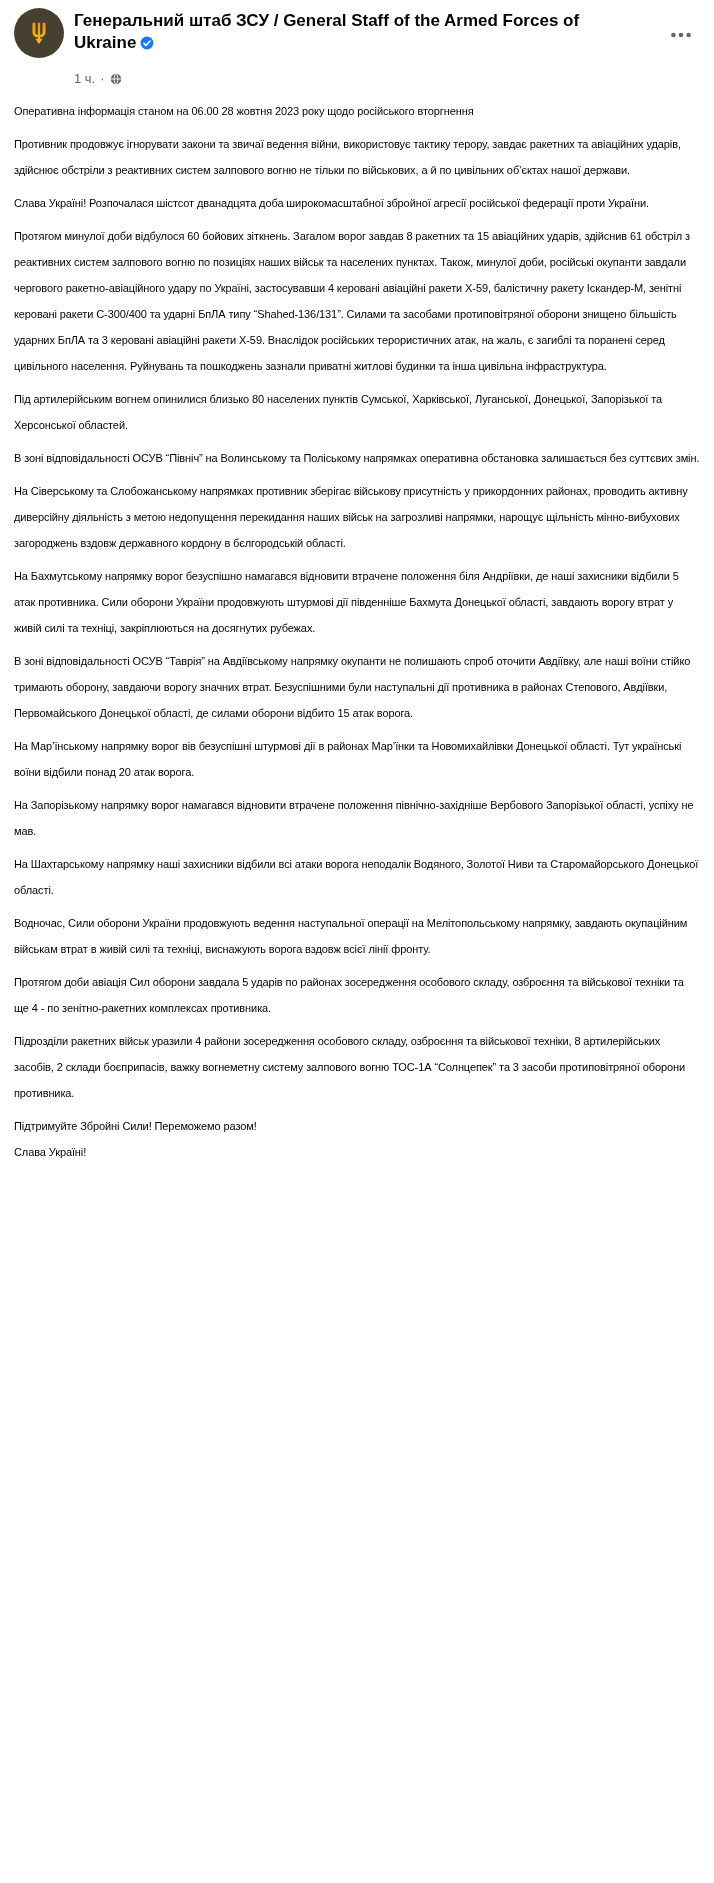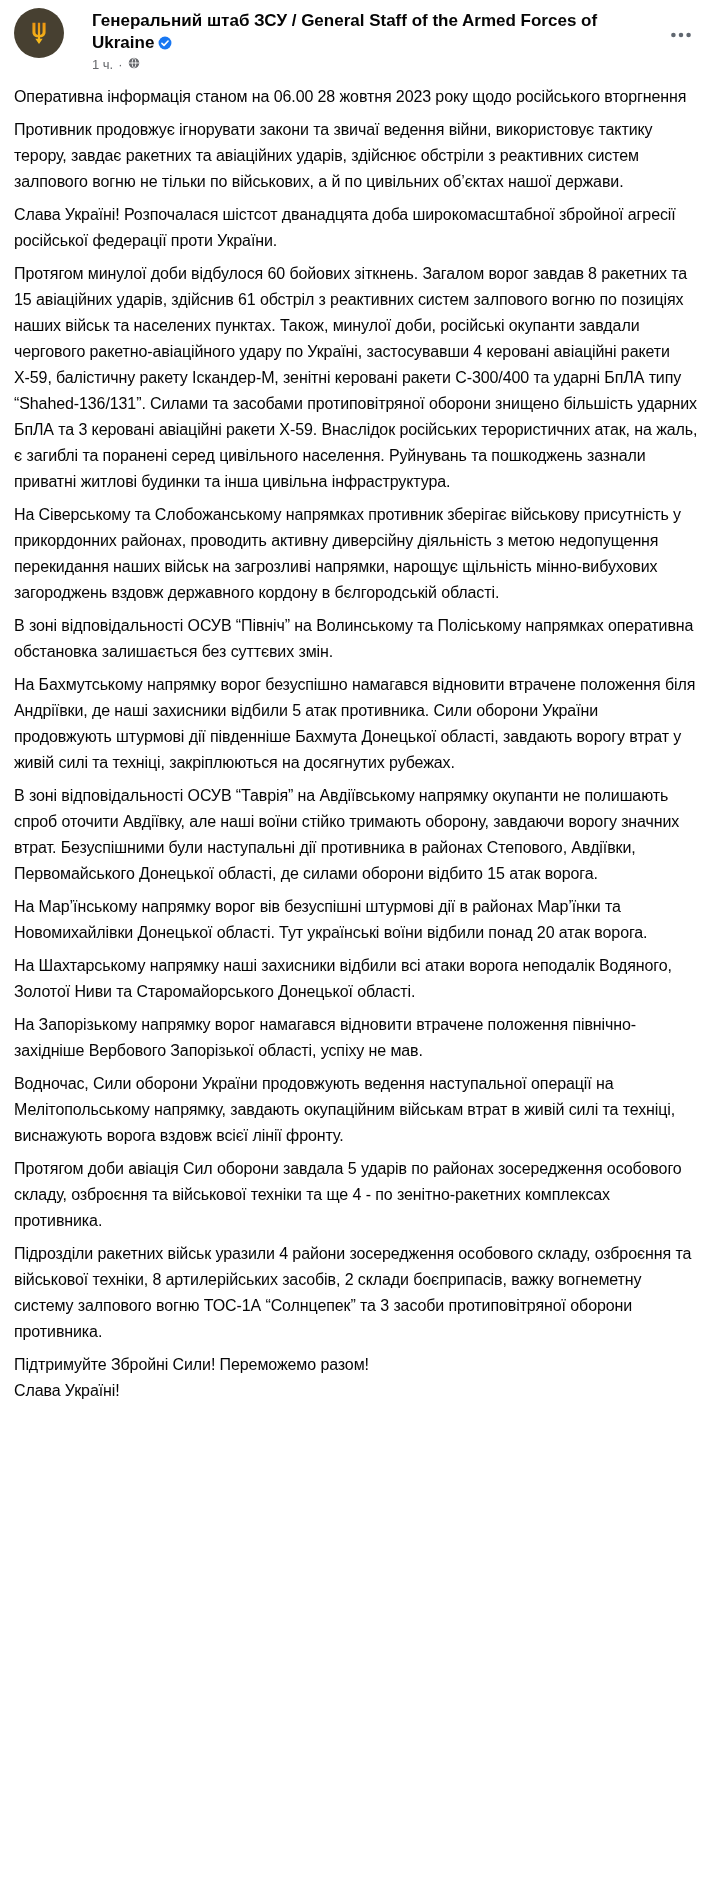--- a/index.html
+++ b/index.html
@@ -10,21 +10,21 @@
   }
   .post-card {
     width: 714px;
     background: #ffffff;
     position: relative;
     box-sizing: border-box;
   }
   .post-header {
     display: flex;
     align-items: flex-start;
-    gap: 28px;
+    gap: 10px;
     padding: 8px 44px 0 14px;
   }
   .avatar {
     width: 50px;
     height: 50px;
     border-radius: 50%;
     background: #474031;
     flex: none;
     display: flex;
     align-items: center;
@@ -41,25 +41,26 @@
     cursor: pointer;
   }
   .verified-badge {
     display: inline-block;
     vertical-align: -2px;
     margin-left: 4px;
     color: #1877F2;
   }
   .post-meta {
     display: flex;
+    align-items: center;
     gap: 5px;
     color: #65676B;
     font-size: 13px;
     line-height: 16px;
-    margin-top: 1px;
+    margin-top: 15px;
   }
   .meta-sep { color: #65676B; }
   .globe-icon { color: #65676B; display: inline-flex; }
   .more-btn {
     position: absolute;
     top: 22px;
     right: 16px;
     width: 34px;
     height: 26px;
     display: flex;
@@ -67,21 +68,21 @@
     justify-content: center;
     color: #606770;
     cursor: pointer;
     border-radius: 6px;
   }
   .post-body {
     padding: 11px 14px 16px 14px;
   }
   .post-body p {
     margin: 0 0 7px 0;
-    font-size: 16px;
+    font-size: 11px;
     line-height: 26px;
     color: #050505;
     white-space: pre-line;
     letter-spacing: -0.1px;
   }
   .post-body p:last-child { margin-bottom: 12px; }
 </style>
 </head>
 <body>
 
@@ -134,27 +135,28 @@
         <circle cx="19" cy="12" r="2.1"></circle>
       </svg>
     </span>
   </div>
 
   <div class="post-body">
       <p>Оперативна інформація станом на 06.00 28 жовтня 2023 року щодо російського вторгнення</p>
       <p>Противник продовжує ігнорувати закони та звичаї ведення війни, використовує тактику терору, завдає ракетних та авіаційних ударів, здійснює обстріли з реактивних систем залпового вогню не тільки по військових, а й по цивільних об’єктах нашої держави.</p>
       <p>Слава Україні! Розпочалася шістсот дванадцята доба широкомасштабної збройної агресії російської федерації проти України.</p>
       <p>Протягом минулої доби відбулося 60 бойових зіткнень. Загалом ворог завдав 8 ракетних та 15 авіаційних ударів, здійснив 61 обстріл з реактивних систем залпового вогню по позиціях наших військ та населених пунктах. Також, минулої доби, російські окупанти завдали чергового ракетно-авіаційного удару по Україні, застосувавши 4 керовані авіаційні ракети Х-59, балістичну ракету Іскандер-М, зенітні керовані ракети С-300/400 та ударні БпЛА типу “Shahed-136/131”. Силами та засобами протиповітряної оборони знищено більшість ударних БпЛА та 3 керовані авіаційні ракети Х-59. Внаслідок російських терористичних атак, на жаль, є загиблі та поранені серед цивільного населення. Руйнувань та пошкоджень зазнали приватні житлові будинки та інша цивільна інфраструктура.</p>
+      <p>Під артилерійським вогнем опинилися близько 80 населених пунктів Сумської, Харківської, Луганської, Донецької, Запорізької та Херсонської областей.</p>
+      <p>В зоні відповідальності ОСУВ “Північ” на Волинському та Поліському напрямках оперативна обстановка залишається без суттєвих змін.</p>
       <p>На Сіверському та Слобожанському напрямках противник зберігає військову присутність у прикордонних районах, проводить активну диверсійну діяльність з метою недопущення перекидання наших військ на загрозливі напрямки, нарощує щільність мінно-вибухових загороджень  вздовж державного кордону в бєлгородській області.</p>
-      <p>В зоні відповідальності ОСУВ “Північ” на Волинському та Поліському напрямках оперативна обстановка залишається без суттєвих змін.</p>
       <p>На Бахмутському напрямку ворог безуспішно намагався відновити втрачене положення біля Андріївки, де наші захисники відбили 5 атак противника.  Сили оборони України продовжують штурмові дії південніше Бахмута Донецької області, завдають ворогу втрат у живій силі та техніці, закріплюються на досягнутих рубежах.</p>
       <p>В зоні відповідальності ОСУВ “Таврія” на Авдіївському напрямку окупанти не полишають спроб оточити Авдіївку, але наші воїни стійко тримають оборону, завдаючи ворогу значних втрат. Безуспішними були наступальні дії противника в районах Степового, Авдіївки, Первомайського Донецької області, де силами оборони відбито 15  атак ворога.</p>
       <p>На Мар’їнському напрямку ворог вів безуспішні штурмові дії в районах Мар’їнки та Новомихайлівки Донецької області. Тут українські воїни відбили понад 20 атак ворога.</p>
+      <p>На Запорізькому напрямку ворог намагався відновити втрачене положення північно-західніше Вербового Запорізької області, успіху не мав.</p>
       <p>На Шахтарському напрямку наші захисники відбили всі атаки ворога неподалік Водяного, Золотої Ниви та Старомайорського Донецької області.</p>
-      <p>На Запорізькому напрямку ворог намагався відновити втрачене положення північно-західніше Вербового Запорізької області, успіху не мав.</p>
       <p>Водночас, Сили оборони України продовжують ведення наступальної операції на Мелітопольському напрямку, завдають окупаційним військам втрат в живій силі та техніці, виснажують ворога вздовж всієї лінії фронту.</p>
       <p>Протягом доби авіація Сил оборони завдала 5 ударів по районах зосередження особового складу, озброєння та військової техніки та ще 4 - по зенітно-ракетних комплексах противника.</p>
       <p>Підрозділи ракетних військ уразили 4 райони зосередження особового складу, озброєння та військової техніки, 8 артилерійських засобів, 2 склади боєприпасів, важку вогнеметну систему залпового вогню ТОС-1А “Солнцепек” та 3 засоби протиповітряної оборони противника.</p>
       <p>Підтримуйте Збройні Сили! Переможемо разом!
 Слава Україні!</p>
     </div>
 
 </div>
 
 </body></html>

